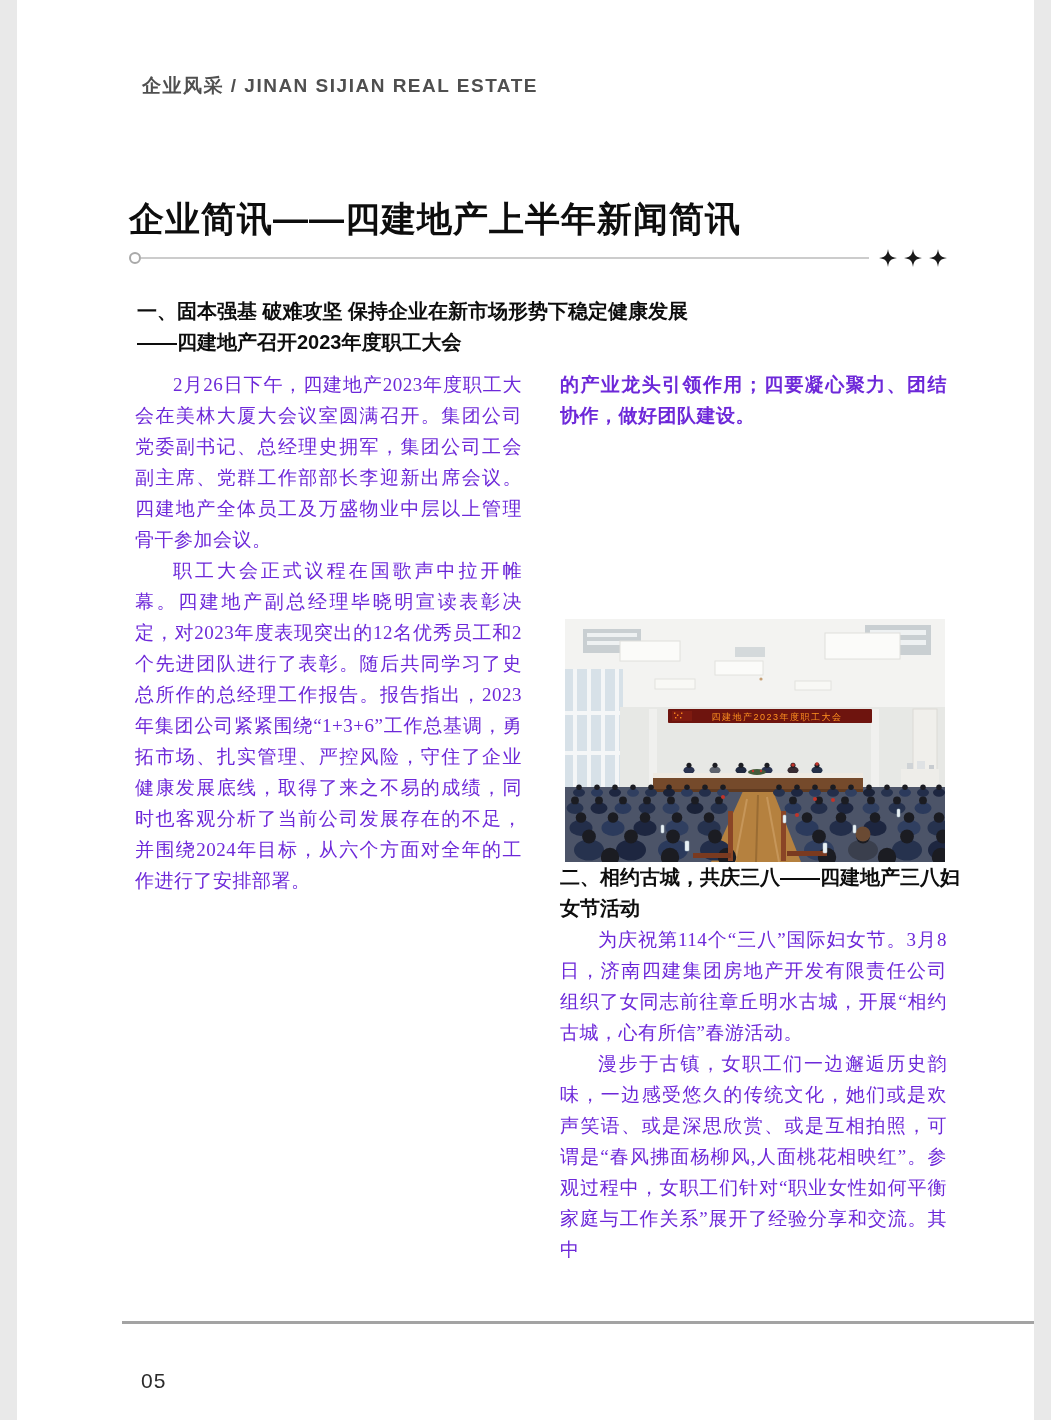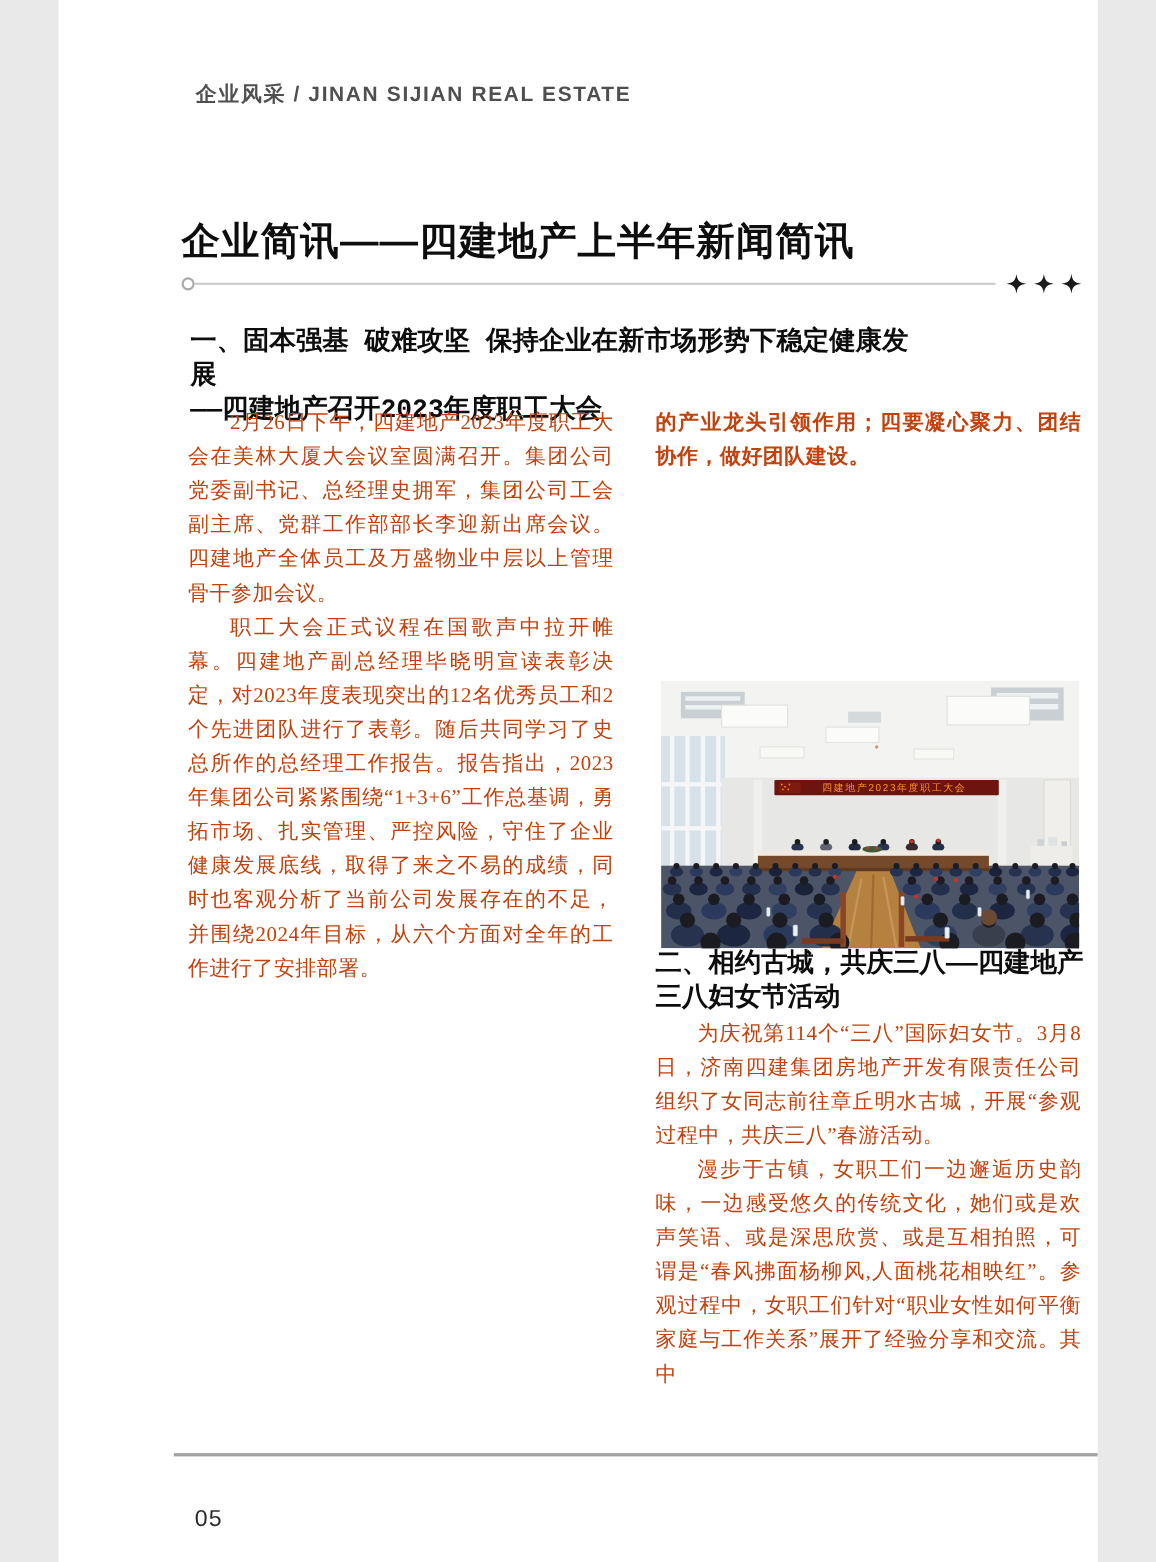--- a/index.html
+++ b/index.html
@@ -1,18 +1,18 @@
 <!DOCTYPE html>
 <html><head>
 <meta charset="utf-8">
 <style>
   * { margin:0; padding:0; box-sizing:border-box; }
   html,body { background:#e9e9e9; }
   .page {
-    position:relative; width:945px; height:1420px; margin:0 auto;
+    position:relative; width:1017px; height:1420px; margin:0 auto;
     background:#ffffff; overflow:hidden;
     font-family:"Liberation Serif", serif;
   }
   .masthead {
     position:absolute; left:125px; top:73px;
     font-family:"Liberation Sans", sans-serif; font-weight:bold;
     font-size:19px; letter-spacing:1.5px; color:#4f4f4f; white-space:nowrap;
   }
   .title {
     position:absolute; left:112px; top:196px;
@@ -24,27 +24,27 @@
     display:flex; align-items:center;
   }
   .rule .circle {
     width:12px; height:12px; border:2px solid #a9a9a9; border-radius:50%;
     background:#ffffff; flex:0 0 auto;
   }
   .rule .line { flex:1 1 auto; height:2px; background:#cccccc; }
   .rule .sparkles { display:flex; gap:7px; margin-left:10px; align-items:center; }
   .rule .sp { width:18px; height:18px; display:block; }
   .h-sec {
-    font-family:Liberation Mono, monospace; font-weight:bold;
-    font-size:24px; line-height:31px; color:#0d0d0d;
+    font-family:Liberation Sans, sans-serif; font-weight:bold;
+    font-size:20px; line-height:31px; color:#0d0d0d;
   }
   .sec1-head { position:absolute; left:120px; top:296px; width:660px; }
   .col {
     position:absolute; width:387px;
-    font-size:19px; line-height:31px; color:#c2410c;
+    font-size:19px; line-height:31px; color:#6d28d9;
     text-align:justify; text-justify:inter-character; word-break:break-all;
   }
   .col p { text-indent:2em; margin:0; letter-spacing:0.5px; }
   .col p.cont { text-indent:0;font-weight:bold; }
   .col-left { left:118px; top:369px; }
   .col-right-top { left:543px; top:369px; }
   .photo {
     position:absolute; left:548px; top:597px; width:380px; height:243px;
     background:#eceeee;
     margin-top:22px;
@@ -267,20 +267,20 @@
         <rect x="258" y="224" width="4" height="10" rx="1"></rect>
         <rect x="120" y="222" width="4" height="10" rx="1"></rect>
         <rect x="288" y="206" width="3" height="8" rx="1"></rect>
       </g>
     </svg>
   </div>
 
   <div class="sec2-head h-sec">二、相约古城，共庆三八——四建地产三八妇女节活动</div>
 
   <div class="col col-right-bottom">
-    <p>为庆祝第114个“三八”国际妇女节。3月8日，济南四建集团房地产开发有限责任公司组织了女同志前往章丘明水古城，开展“参观过程中，共庆三八”春游活动。</p>
+    <p>为庆祝第114个“三八”国际妇女节。3月8日，济南四建集团房地产开发有限责任公司组织了女同志前往章丘明水古城，开展“相约古城，心有所信”春游活动。</p>
     <p>漫步于古镇，女职工们一边邂逅历史韵味，一边感受悠久的传统文化，她们或是欢声笑语、或是深思欣赏、或是互相拍照，可谓是“春风拂面杨柳风,人面桃花相映红”。参观过程中，女职工们针对“职业女性如何平衡家庭与工作关系”展开了经验分享和交流。其中</p>
   </div>
 
   <div class="footer-line"></div>
   <div class="page-num">05</div>
 
 </div>
 
 </body></html>

